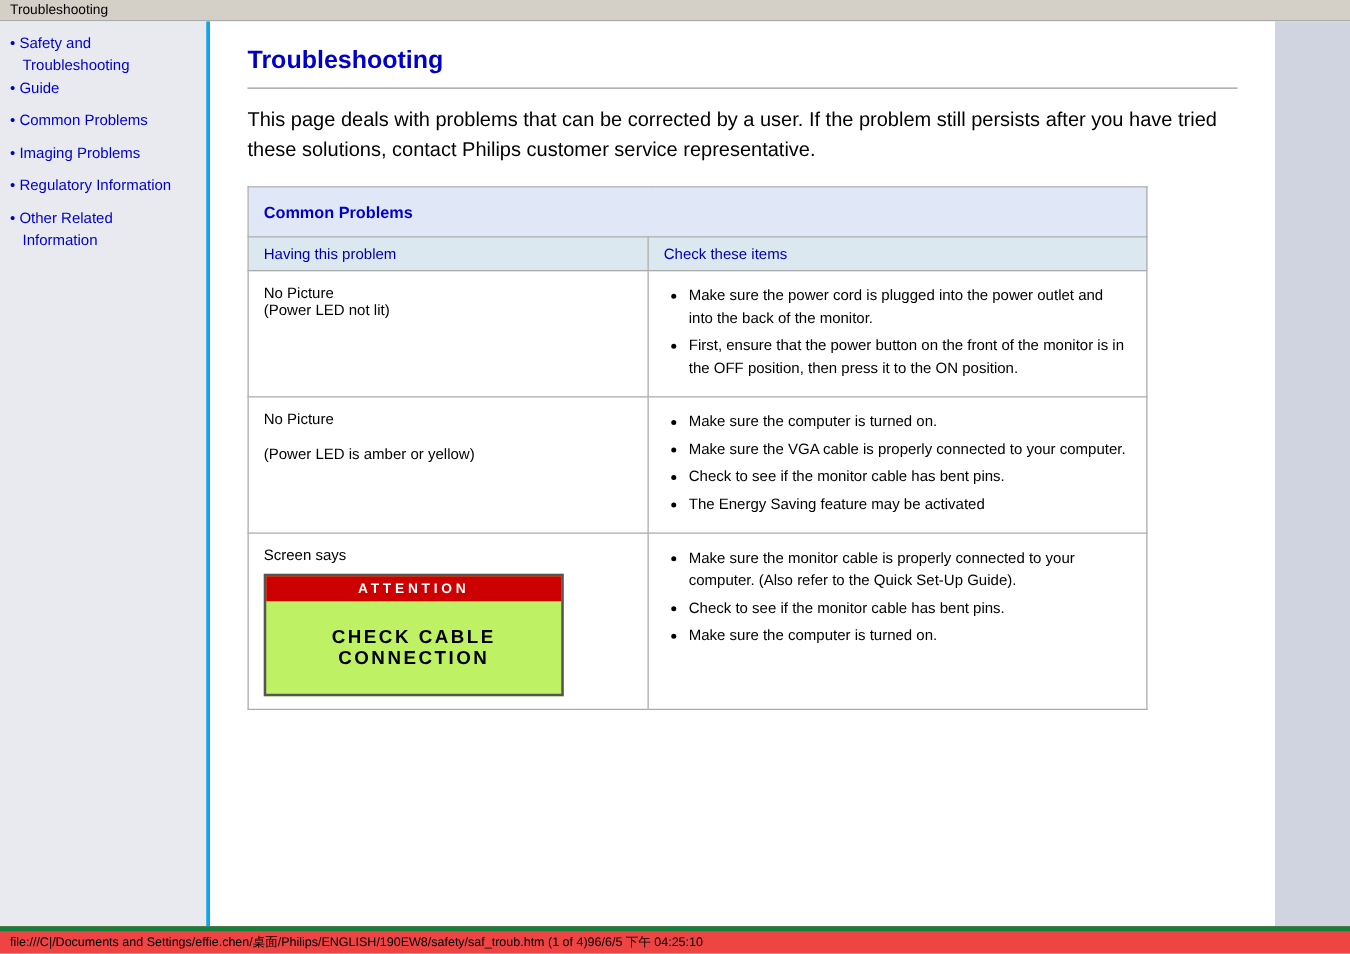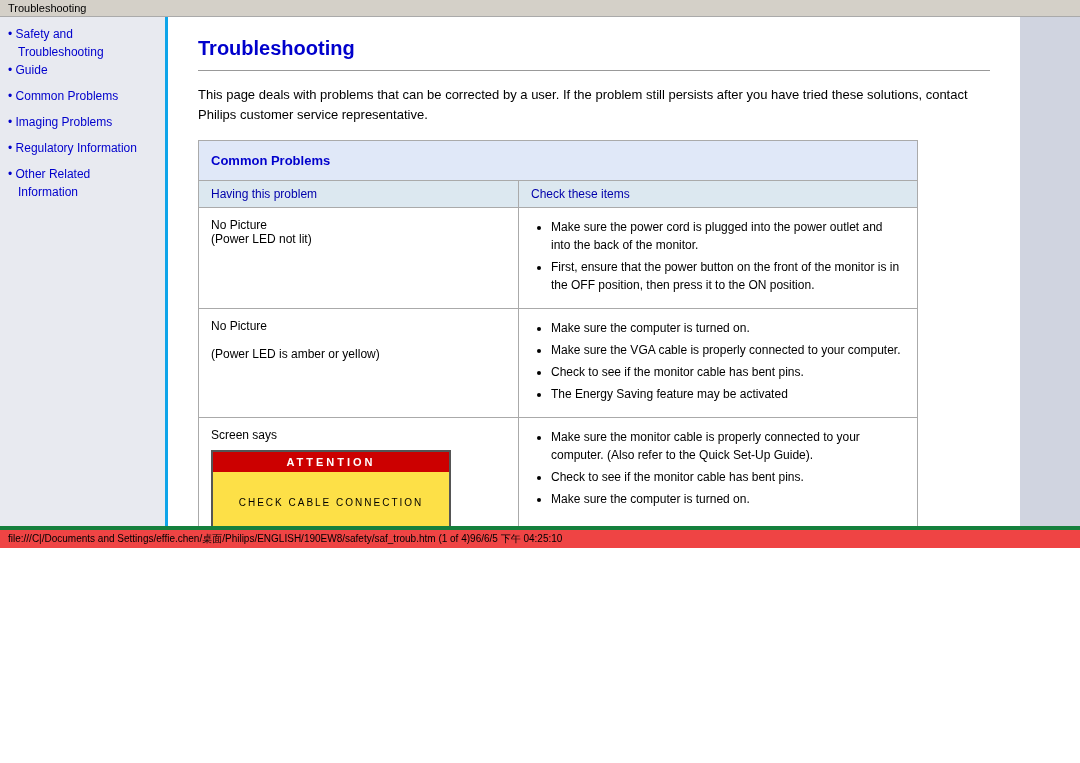--- a/index.html
+++ b/index.html
@@ -12,21 +12,21 @@
     .title-bar {
       background: #d4d0c8;
       padding: 2px 8px;
       font-size: 11px;
       color: #000;
       border-bottom: 1px solid #aaa;
     }
     .browser-window {
       display: flex;
       flex-direction: column;
-      height: 548px;
+      height: 763px;
     }
     .main-area {
       display: flex;
       flex: 1;
       overflow: hidden;
     }
     .left-sidebar {
       width: 168px;
       background: #e8eaf0;
       border-right: 3px solid #0ea5e9;
@@ -63,21 +63,21 @@
       font-size: 20px;
       font-weight: bold;
       margin-bottom: 10px;
     }
     .divider {
       border: none;
       border-top: 1px solid #999;
       margin-bottom: 14px;
     }
     .intro-text {
-      font-size: 13px;
+      font-size: 16px;
       margin-bottom: 16px;
       line-height: 1.5;
       color: #000;
     }
     .problems-table {
       border: 1px solid #aaa;
       width: 720px;
       border-collapse: collapse;
     }
     .table-header-row {
@@ -116,36 +116,36 @@
       padding-left: 20px;
     }
     .solution-cell li {
       margin-bottom: 4px;
       line-height: 1.5;
     }
     .attention-box {
       border: 2px solid #555;
       width: 240px;
       margin-top: 8px;
-      background: #fde047;
+      background: #bef264;
     }
     .attention-header {
       background: #cc0000;
       color: #fff;
       font-size: 11px;
       font-weight: bold;
       letter-spacing: 3px;
       text-align: center;
       padding: 4px 0;
     }
     .attention-body {
       padding: 20px 10px;
       text-align: center;
-      font-size: 10px;
-      font-weight: normal;
+      font-size: 15px;
+      font-weight: bold;
       letter-spacing: 2px;
       color: #000;
       min-height: 60px;
       display: flex;
       align-items: center;
       justify-content: center;
     }
     .status-bar {
       background: #ef4444;
       padding: 2px 8px;

